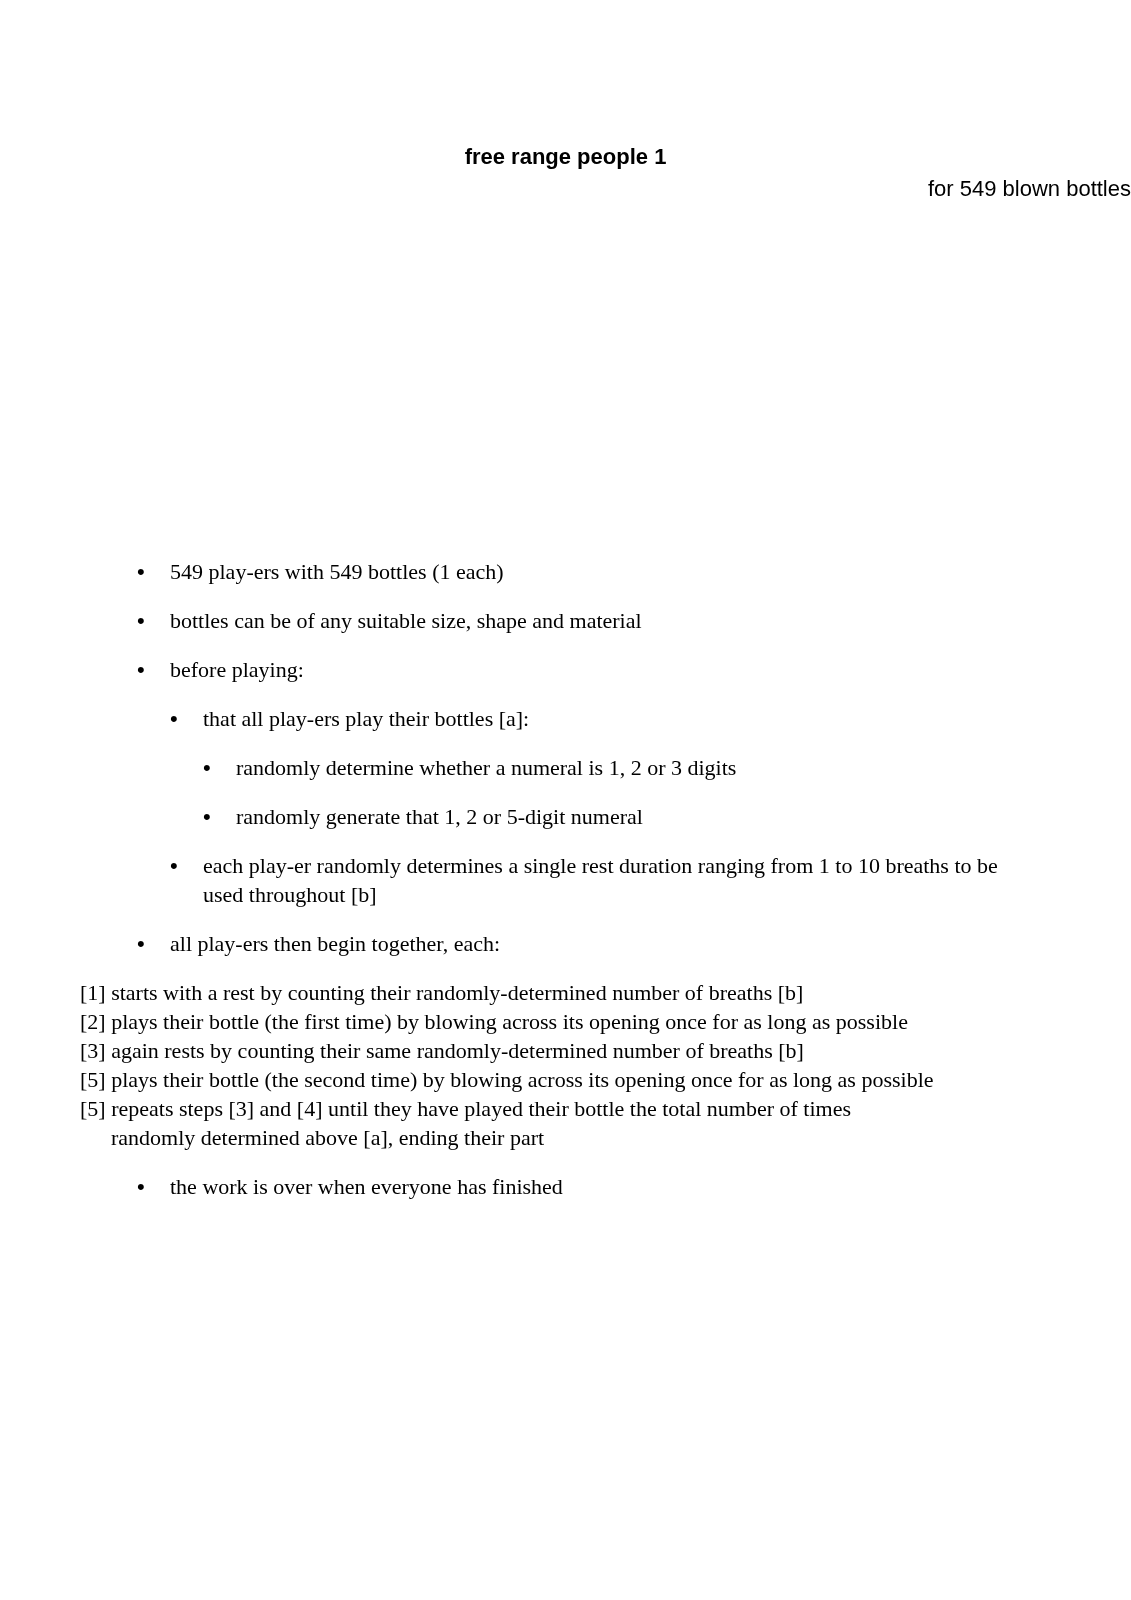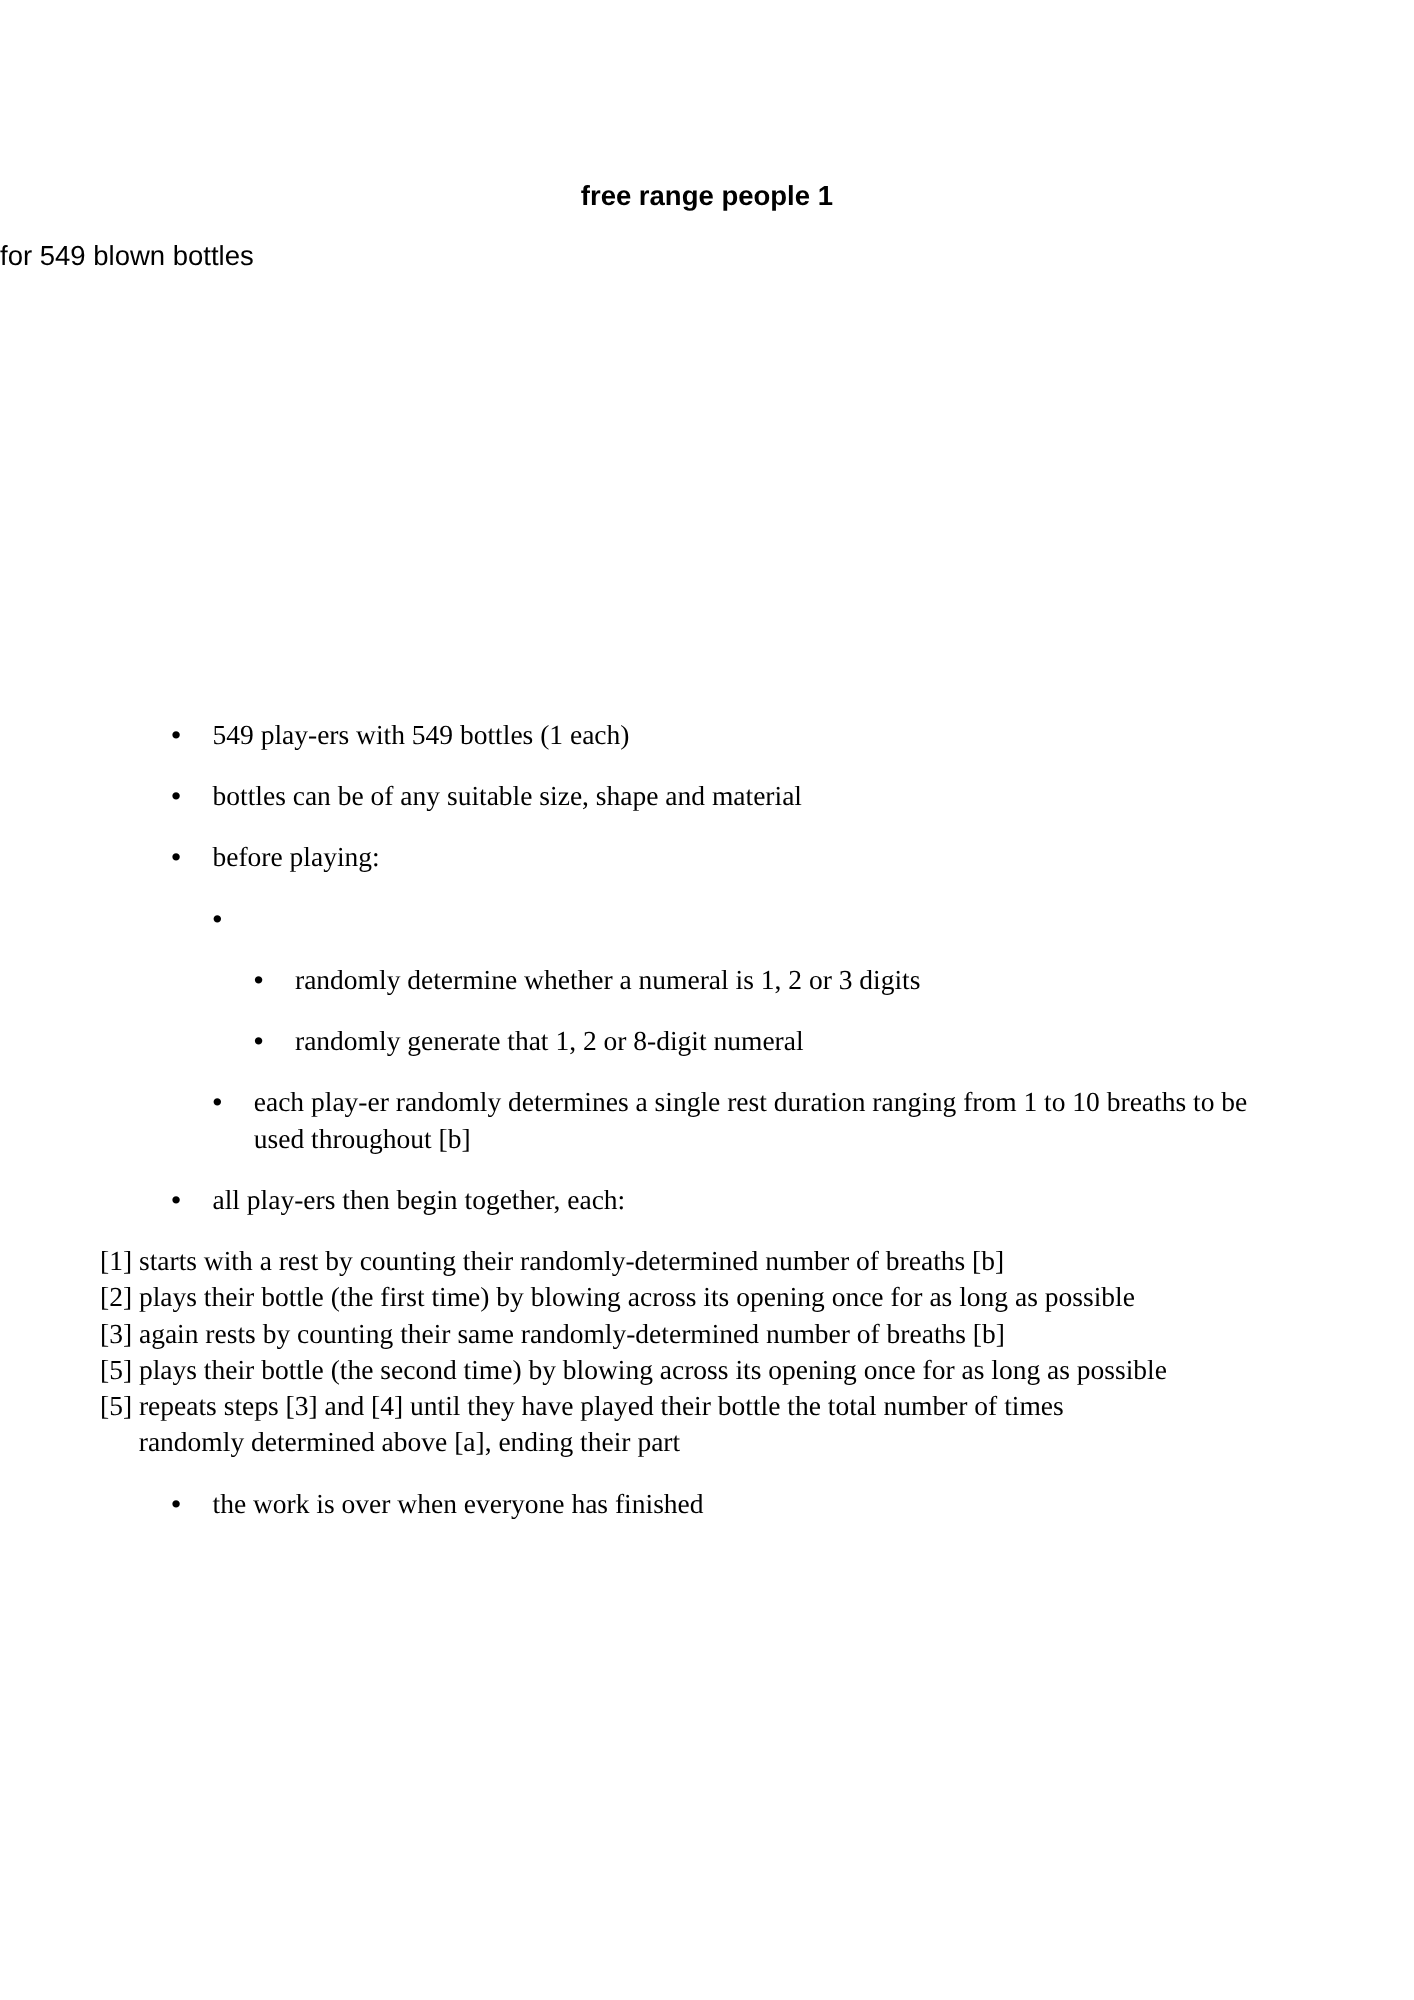--- a/index.html
+++ b/index.html
@@ -17,22 +17,22 @@
     font-size: 22px;
     line-height: 29px;
     overflow: hidden;
   }
   .title {
     padding-top: 142px;
     text-align: center;
     font-weight: bold;
   }
   .subtitle {
-    margin-top: 19px;
-    text-align: left;
+    margin-top: 3px;
+    text-align: right;
   }
   .content {
     margin-top: 354px;
   }
   .item {
     display: flex;
     align-items: flex-start;
     margin-bottom: 20px;
     white-space: nowrap;
   }
@@ -79,34 +79,35 @@
     <div class="item lvl1">
       <span class="bullet">•</span>
       <div class="text">
         <div class="line">before playing:</div>
       </div>
     </div>
 
     <div class="item lvl2">
       <span class="bullet">•</span>
       <div class="text">
+        <div class="line">that all play-ers play their bottles [a]:</div>
       </div>
     </div>
 
     <div class="item lvl3">
       <span class="bullet">•</span>
       <div class="text">
         <div class="line">randomly determine whether a numeral is 1, 2 or 3 digits</div>
       </div>
     </div>
 
     <div class="item lvl3">
       <span class="bullet">•</span>
       <div class="text">
-        <div class="line">randomly generate that 1, 2 or 8-digit numeral</div>
+        <div class="line">randomly generate that 1, 2 or 5-digit numeral</div>
       </div>
     </div>
 
     <div class="item lvl2">
       <span class="bullet">•</span>
       <div class="text">
         <div class="line">each play-er randomly determines a single rest duration ranging from 1 to 10 breaths to be</div>
         <div class="line">used throughout [b]</div>
       </div>
     </div>

